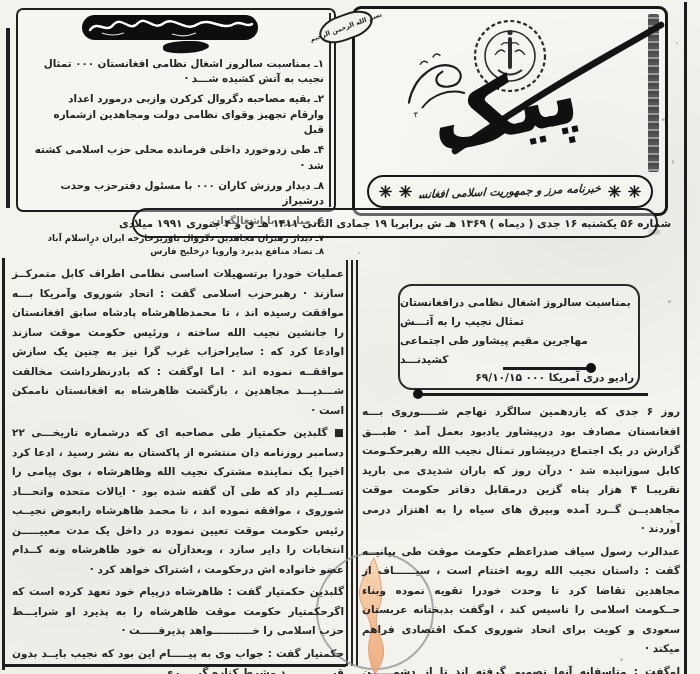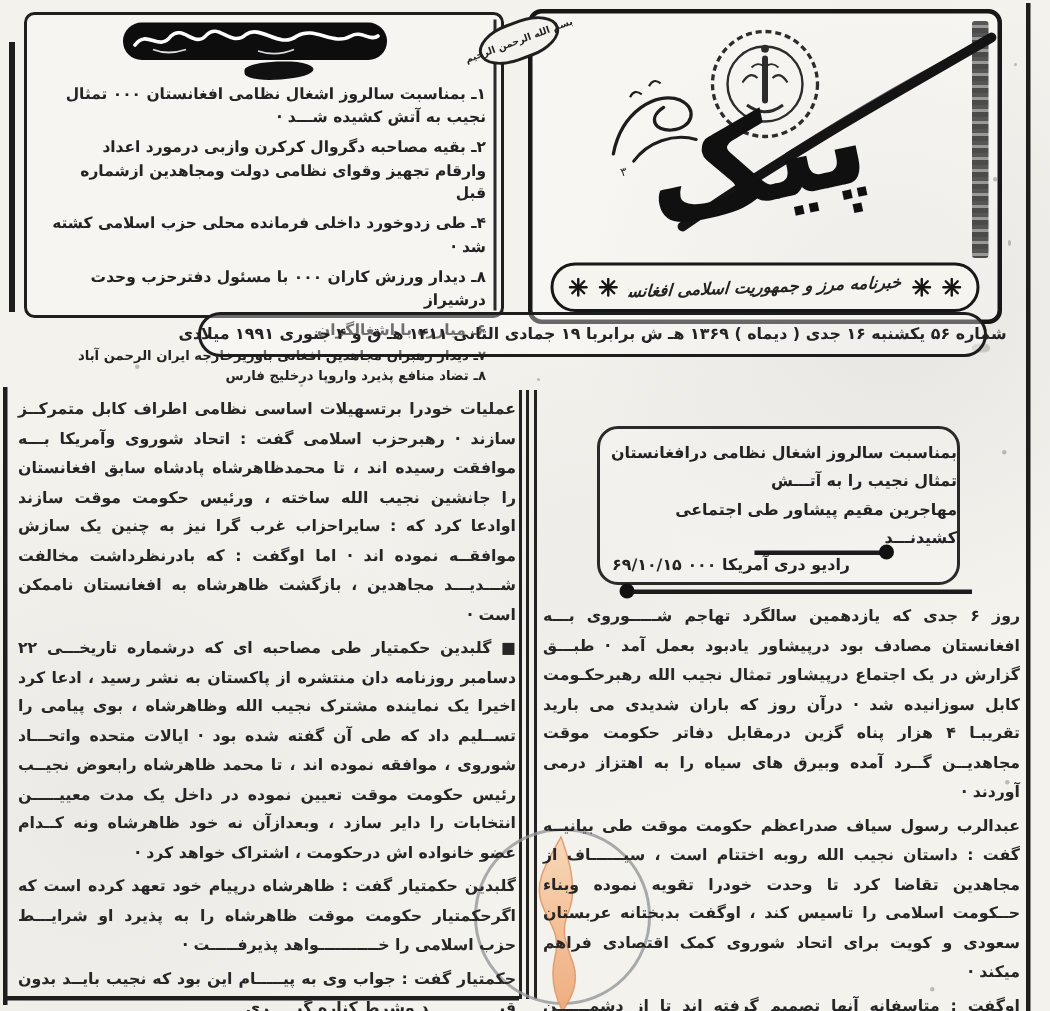--- a/index.html
+++ b/index.html
@@ -93,24 +93,24 @@
   .body-text p { font-size:10.5px; line-height:19.5px; margin-bottom:3px; text-align:justify; }
   #left-column { left:12px; top:264px; width:332px; }
   #right-column-text { left:362px; top:402px; width:318px; }
 
   
   #announcement-box {
     position:absolute; left:398px; top:284px; width:242px; height:106px;
     border:2.5px solid #2a2a2a; border-radius:14px; z-index:2; background:rgba(255,255,255,.2);
     padding-top:7px; text-align:center;
   }
-  .ann-line { font-size:10.6px; font-weight:700; line-height:19px; text-align:right; }
+  .ann-line { font-size:10.6px; font-weight:700; line-height:19px; text-align:left; }
   #ann-rule-1 { position:absolute; left:503px; top:367px; width:88px; height:2.5px; background:#1c1c1c; z-index:3; }
   #ann-dot-1  { position:absolute; left:586px; top:363px; width:10px; height:10px; border-radius:50%; background:#111; z-index:3; }
-  #ann-source { position:absolute; left:408px; top:371px; width:226px; text-align:left; font-size:10.6px; font-weight:700; z-index:3; }
+  #ann-source { position:absolute; left:408px; top:371px; width:226px; text-align:right; font-size:10.6px; font-weight:700; z-index:3; }
   #ann-rule-2 { position:absolute; left:420px; top:393px; width:228px; height:2.5px; background:#1c1c1c; z-index:3; }
   #ann-dot-2  { position:absolute; left:413px; top:389px; width:10px; height:10px; border-radius:50%; background:#111; z-index:3; }
 
   
   #watermark-circle {
     position:absolute; left:316px; top:552px; width:118px; height:118px;
     border:2px solid rgba(148,150,153,.8); border-radius:50%; z-index:1;
   }
   #watermark-flame { position:absolute; left:344px; top:556px; width:58px; height:120px; z-index:1; }
 
@@ -134,21 +134,21 @@
         <path d="M20,18 q10,4 22,0 M90,19 q12,4 24,-1" fill="none" stroke="#dddddd" stroke-width="1.2"></path>
       </svg>
     </div>
     <div id="contents-blob"></div>
     <div id="headline-items">
       <div class="hl-item">۱ـ بمناسبت سالروز اشغال نظامی افغانستان ۰۰۰ تمثال نجیب به آتش کشیده شـــد ·</div>
       <div class="hl-item">۲ـ بقیه مصاحبه دگروال کرکرن وازبی درمورد اعداد وارقام تجهیز وقوای نظامی دولت ومجاهدین ازشماره قبل</div>
       <div class="hl-item">۴ـ طی زدوخورد داخلی فرمانده محلی حزب اسلامی کشته شد ·</div>
       <div class="hl-item">۸ـ دیدار ورزش کاران ۰۰۰ با مسئول دفترحزب وحدت درشیراز</div>
       <div class="hl-item">۶ـ مبارزه با اشغالگران</div>
-      <div class="hl-item small">۷ـ دیدار رهبران مجاهدین افغانی باوزیرخارجه ایران الرحمن آباد</div>
+      <div class="hl-item small">۷ـ دیدار رهبران مجاهدین دگروال باوزیرخارجه ایران دراسلام آباد</div>
       <div class="hl-item small">۸ـ تضاد منافع پذیرد واروپا درخلیج فارس</div>
     </div>
   </div>
 
   <div id="bismillah">
     <span>بسم الله الرحمن الرحیم</span>
   </div>
 
   <div id="masthead-box">
     <div id="masthead-right-strip"></div>

